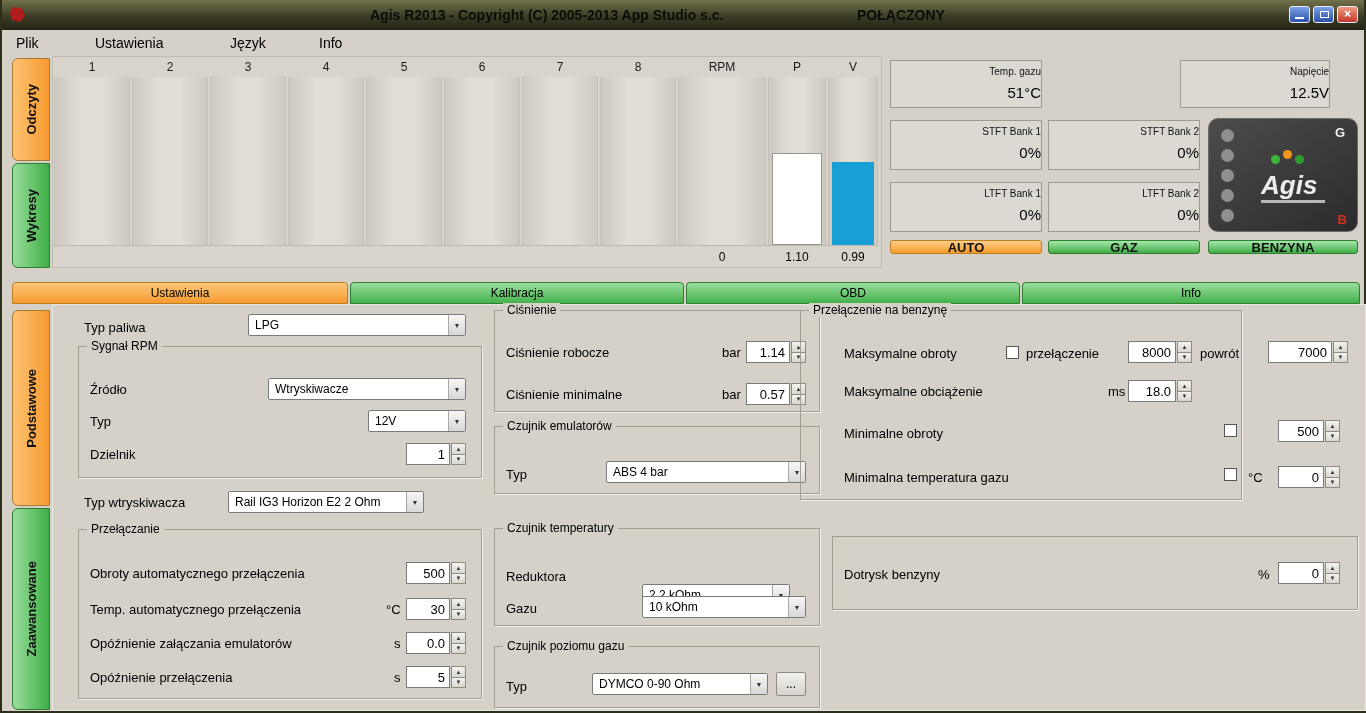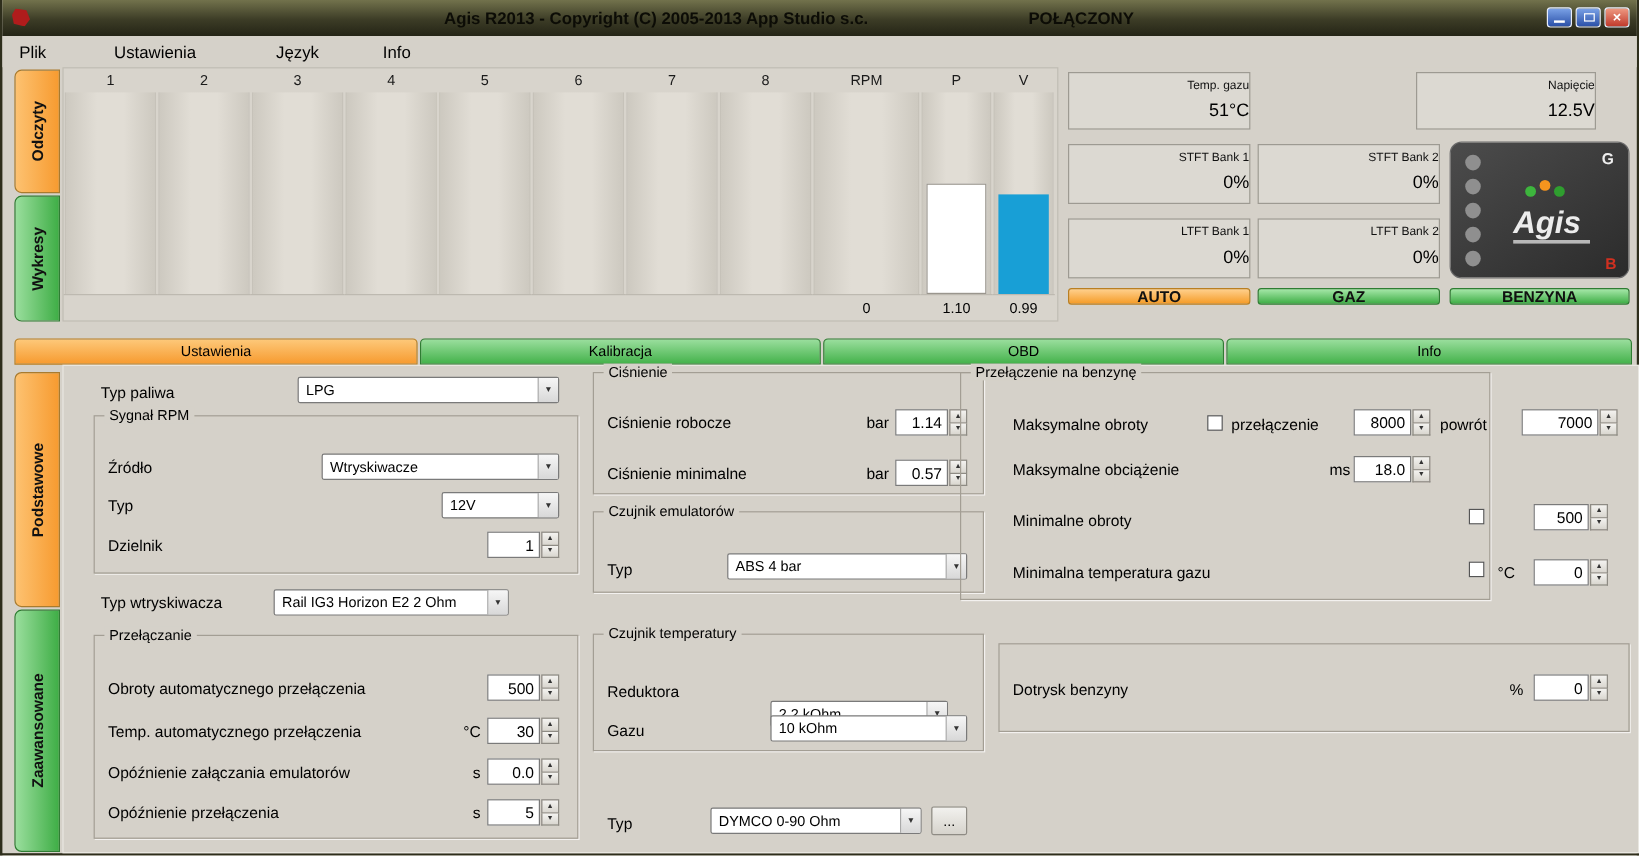--- a/index.html
+++ b/index.html
@@ -359,20 +359,23 @@
   <div class="dd" style="left:640px;top:584px;width:148px">
     <span class="txt">2.2 kOhm</span>
     <span class="arw">▼</span>
   </div>
   <span class="lbl" style="left:504px;top:601px">Gazu</span>
   <div class="dd" style="left:640px;top:596px;width:164px">
     <span class="txt">10 kOhm</span>
     <span class="arw">▼</span>
   </div>
 
+  <div class="group" style="left:492px;top:646px;width:326px;height:62px">
+    <span class="gtitle">Czujnik poziomu gazu</span>
+  </div>
   <span class="lbl" style="left:504px;top:679px">Typ</span>
   <div class="dd" style="left:590px;top:673px;width:176px">
     <span class="txt">DYMCO 0-90 Ohm</span>
     <span class="arw">▼</span>
   </div>
   <div class="btn-more" style="left:774px;top:672px;width:30px">...</div>
 
   <div class="group" style="left:798px;top:310px;width:442px;height:190px">
     <span class="gtitle">Przełączenie na benzynę</span>
   </div>

